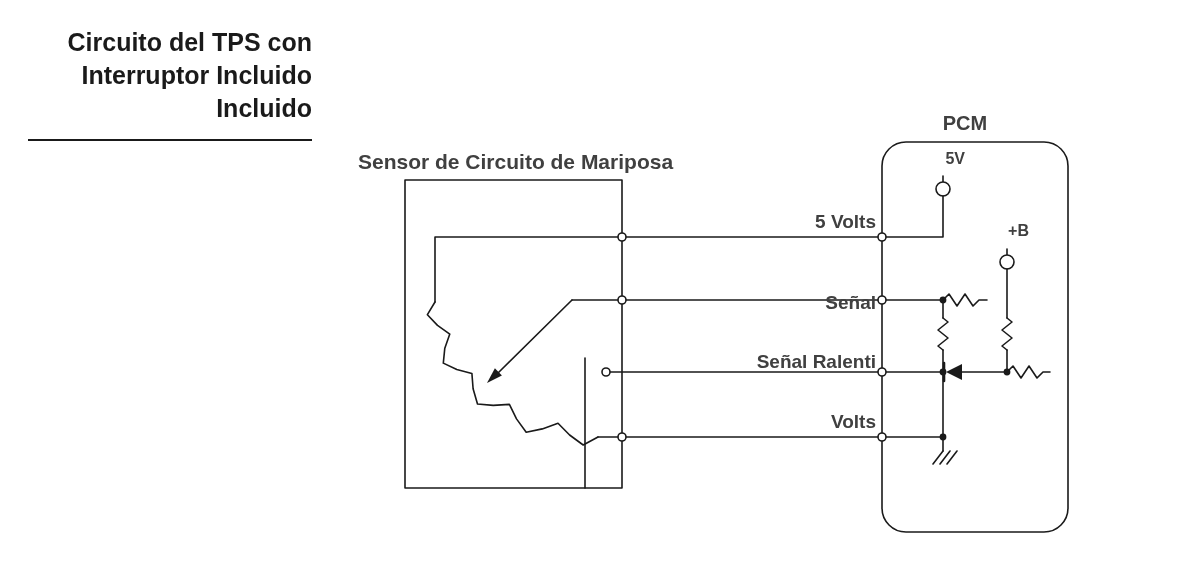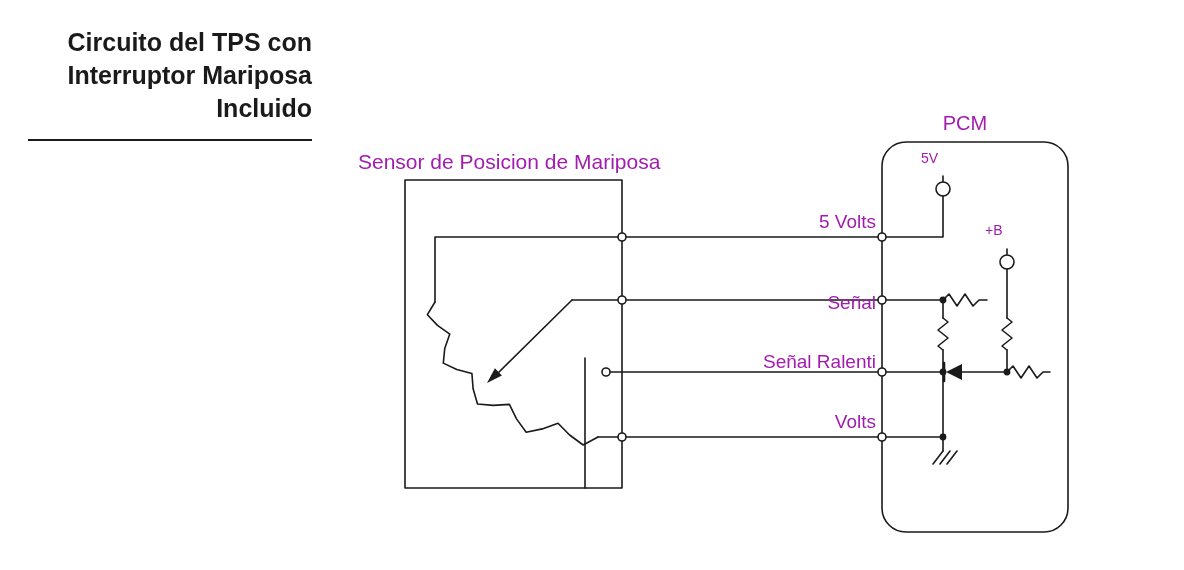--- a/index.html
+++ b/index.html
@@ -16,22 +16,23 @@
     overflow: hidden;
     color: #1a1a1a;
   }
   .canvas svg {
     position: absolute;
     left: 0;
     top: 0;
   }
   .lbl {
     position: absolute;
-    color: #a21caf;
+    color: #404040;
     white-space: nowrap;
+    font-weight: bold;
   }
   .diagram-title {
     position: absolute;
     left: 28px;
     top: 26px;
     width: 284px;
     text-align: right;
     font-size: 25px;
     font-weight: bold;
     line-height: 33px;
@@ -45,22 +46,22 @@
   }
   .pcm-label {
     left: 925px;
     top: 112px;
     width: 80px;
     text-align: center;
     font-size: 20px;
   }
   .supply-label {
     width: 44px;
-    text-align: left;
-    font-size: 14px;
+    text-align: right;
+    font-size: 16px;
   }
   .supply-5v { left: 921px; top: 150px; }
   .supply-b  { left: 985px; top: 222px; }
   .wire-label {
     right: 308px;
     text-align: right;
     font-size: 19px;
   }
   .wl-0 { top: 211px; }
   .wl-1 { top: 292px; }
@@ -159,25 +160,25 @@
       <circle cx="622" cy="437" r="4"></circle>
       <circle cx="882" cy="237" r="4"></circle>
       <circle cx="882" cy="300" r="4"></circle>
       <circle cx="882" cy="372" r="4"></circle>
       <circle cx="882" cy="437" r="4"></circle>
     </g>
   </svg>
 
   <div class="diagram-title">
     <div>Circuito del TPS con</div>
-    <div>Interruptor Mariposa</div>
+    <div>Interruptor Incluido</div>
     <div>Incluido</div>
   </div>
 
-  <div class="lbl sensor-label">Sensor de Posicion de Mariposa</div>
+  <div class="lbl sensor-label">Sensor de Circuito de Mariposa</div>
   <div class="lbl pcm-label">PCM</div>
   <div class="lbl supply-label supply-5v">5V</div>
   <div class="lbl supply-label supply-b">+B</div>
 
   <div class="lbl wire-label wl-0">5 Volts</div>
   <div class="lbl wire-label wl-1">Señal</div>
   <div class="lbl wire-label wl-2">Señal Ralenti</div>
   <div class="lbl wire-label wl-3">Volts</div>
 
 </div>

